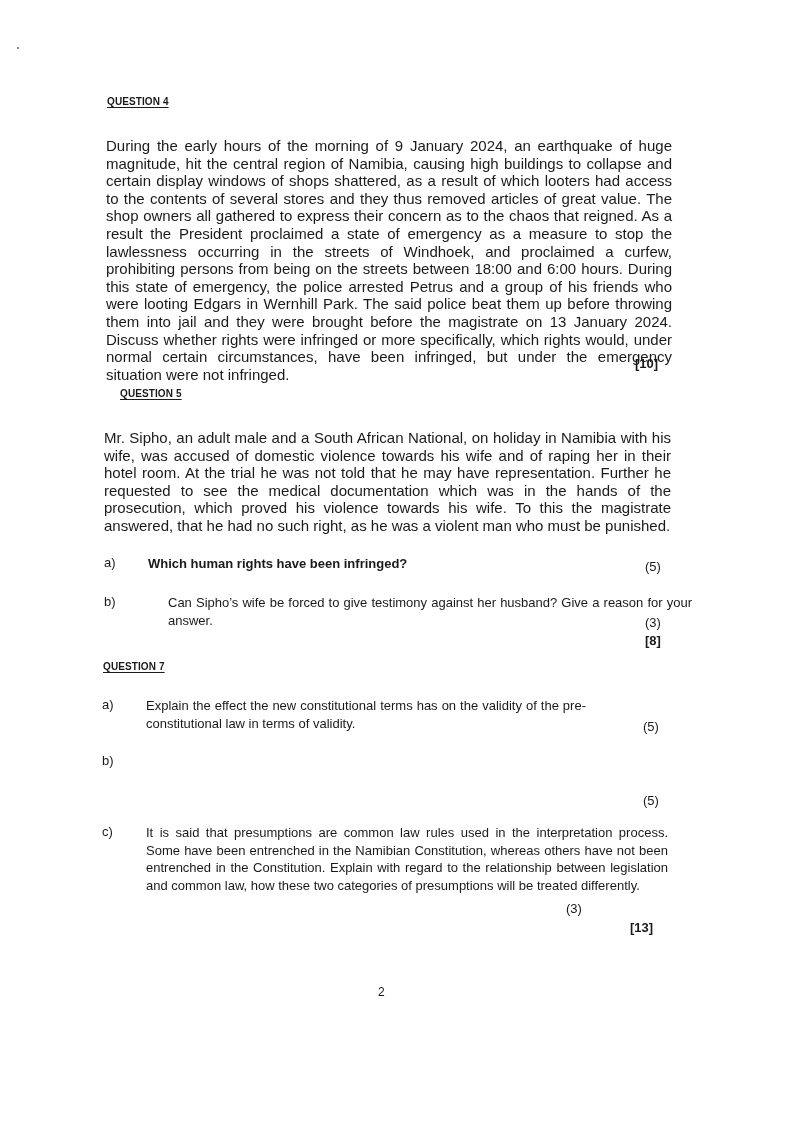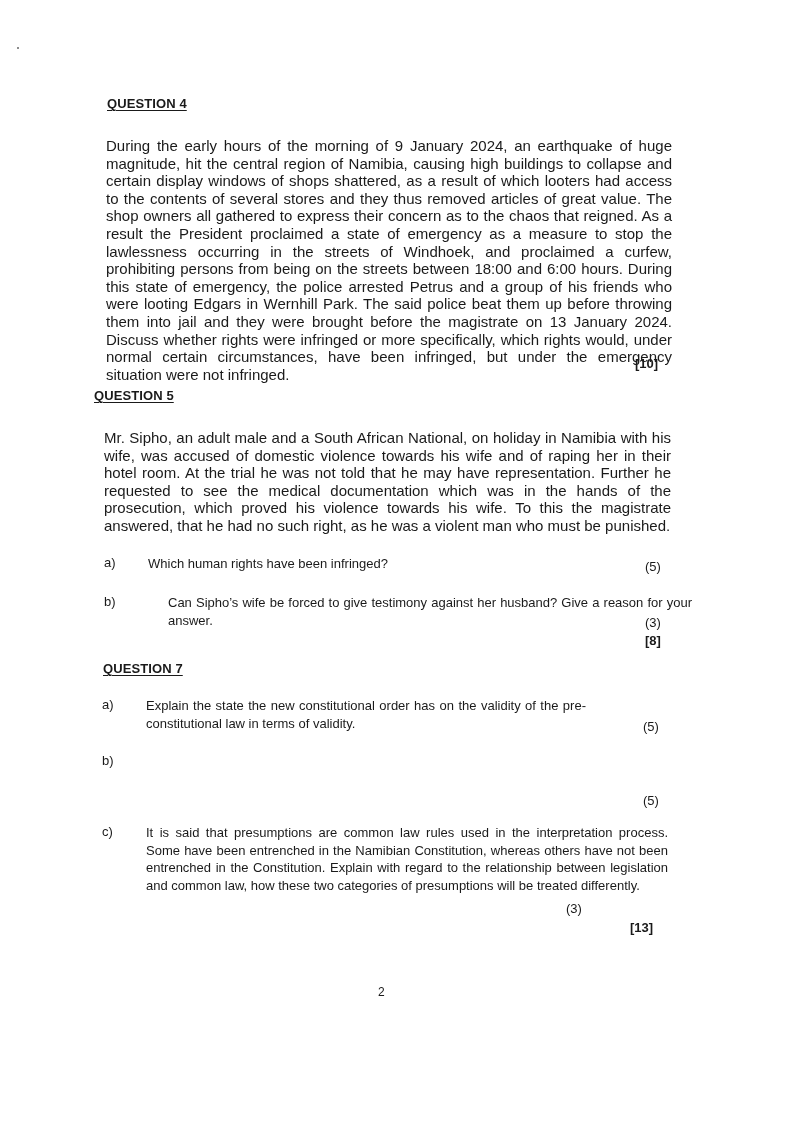--- a/index.html
+++ b/index.html
@@ -23,21 +23,21 @@
     .dot {
       position: absolute;
       left: 17px; top: 47px;
       width: 2px; height: 2px;
       background: #666;
       border-radius: 50%;
     }
     .heading {
       position: absolute;
       font-weight: bold;
-      font-size: 13px;
+      font-size: 10px;
       text-decoration: underline;
       text-underline-offset: 2px;
       letter-spacing: 0.1px;
     }
     .para {
       position: absolute;
       font-size: 15px;
       line-height: 17.6px;
       text-align: justify;
       text-align-last: left;
@@ -72,36 +72,36 @@
 </head>
 <body>
 
 <div class="page">
   <div class="dot"></div>
 
   <div class="heading" style="left:107px; top:96px;">QUESTION 4</div>
   <div class="para" style="left:106px; top:137px; width:566px;">During the early hours of the morning of 9 January 2024, an earthquake of huge magnitude, hit the central region of Namibia, causing high buildings to collapse and certain display windows of shops shattered, as a result of which looters had access to the contents of several stores and they thus removed articles of great value. The shop owners all gathered to express their concern as to the chaos that reigned. As a result the President proclaimed a state of emergency as a measure to stop the lawlessness occurring in the streets of Windhoek, and proclaimed a curfew, prohibiting persons from being on the streets between 18:00 and 6:00 hours. During this state of emergency, the police arrested Petrus and a group of his friends who were looting Edgars in Wernhill Park. The said police beat them up before throwing them into jail and they were brought before the magistrate on  13 January 2024. Discuss whether rights were infringed or more specifically, which rights would, under normal certain circumstances, have been infringed, but under the emergency situation were not infringed.</div>
   <div class="mark" style="left:604px; top:356px;padding-left:31px;">[10]</div>
 
-  <div class="heading" style="left:94px; top:388px;text-align:center;">QUESTION 5</div>
+  <div class="heading" style="left:120px; top:388px;text-align:center;">QUESTION 5</div>
   <div class="para" style="left:104px; top:429px; width:567px;">Mr. Sipho, an adult male and a South African National, on holiday in Namibia with his wife, was accused of domestic violence towards his wife and of raping her in their hotel room. At the trial he was not told that he may have representation. Further he requested to see the medical documentation which was in the hands of the prosecution, which proved his violence towards his wife. To this the magistrate answered, that he had no such right, as he was a violent man who must be punished.</div>
 
   <div class="item-label" style="left:104px; top:555px;">a)</div>
-  <div class="item-text" style="left:148px; top:555px; width:450px;">Which human rights have been infringed?</div>
+  <div class="item-text" style="left:148px; top:555px; width:450px;font-weight:bold;">Which human rights have been infringed?</div>
   <div class="paren-mark" style="left:645px; top:559px;">(5)</div>
 
   <div class="item-label" style="left:104px; top:594px;">b)</div>
   <div class="item-text" style="left:148px; top:594px; width:524px;margin-left:20px;">Can Sipho’s wife be forced to give testimony against her husband? Give a reason for your answer.</div>
   <div class="paren-mark" style="left:645px; top:615px;">(3)</div>
   <div class="mark" style="left:645px; top:633px;">[8]</div>
 
   <div class="heading" style="left:103px; top:661px;">QUESTION 7</div>
 
   <div class="item-label" style="left:102px; top:697px;">a)</div>
-  <div class="item-text" style="left:146px; top:697px; width:440px;">Explain the state the new constitutional order has on the validity of the pre-constitutional law in terms of validity.</div>
+  <div class="item-text" style="left:146px; top:697px; width:440px;">Explain the effect the new constitutional terms has on the validity of the pre-constitutional law in terms of validity.</div>
   <div class="paren-mark" style="left:643px; top:719px;">(5)</div>
 
   <div class="item-label" style="left:102px; top:753px;">b)</div>
   <div class="paren-mark" style="left:643px; top:793px;">(5)</div>
 
   <div class="item-label" style="left:102px; top:824px;">c)</div>
   <div class="item-text" style="left:146px; top:824px; width:522px;">It is said that presumptions are common law rules used in the interpretation process. Some have been entrenched in the Namibian Constitution, whereas others have not been entrenched in the Constitution. Explain with regard to the relationship between legislation and common law, how these two categories of presumptions will be treated differently.</div>
   <div class="paren-mark" style="left:566px; top:901px;">(3)</div>
   <div class="mark" style="left:630px; top:920px;">[13]</div>
 

